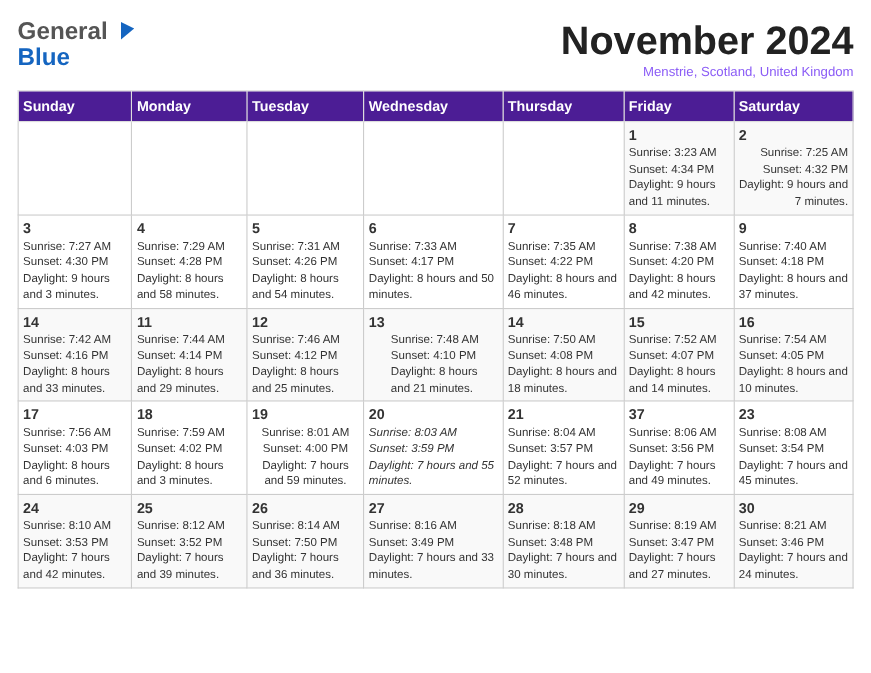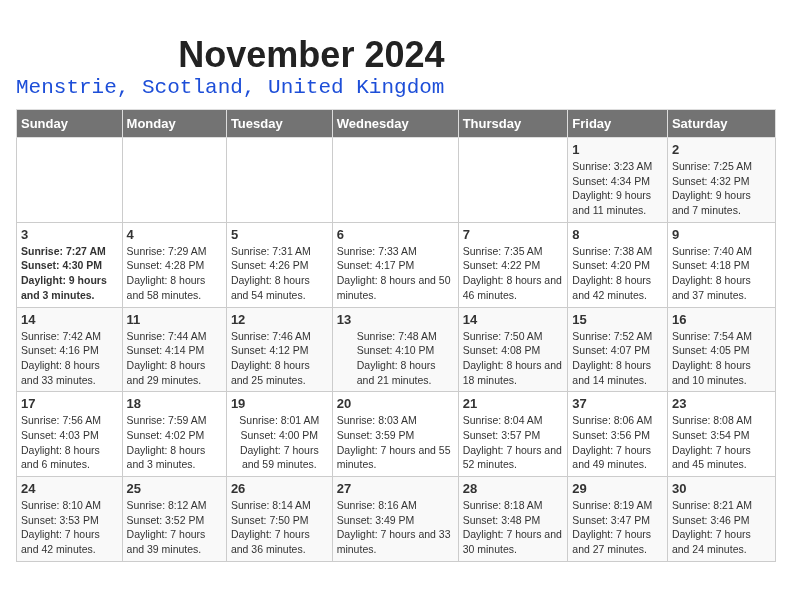--- a/index.html
+++ b/index.html
@@ -27,33 +27,31 @@
     }
     .logo-general { color: #555; }
     .logo-blue { color: #1565C0; }
     .title-section {
       text-align: right;
     }
     .month-title {
       font-size: 36px;
       font-weight: bold;
       color: #222;
-      margin-top: 18px;
     }
     .location {
-      font-size: 21px;
-      color: #1d4ed8;
-      font-family: Liberation Mono, monospace;
+      font-size: 12px;
+      color: #8b5cf6;
     }
     table {
       width: 100%;
       border-collapse: collapse;
     }
     thead tr th {
-      background: #737373;
+      background: #4c1d95;
       color: #fff;
       font-size: 13px;
       font-weight: bold;
       padding: 6px 4px;
       text-align: left;
       border: 1px solid #ddd;
     }
     tbody tr td {
       vertical-align: top;
       border: 1px solid #ccc;
@@ -79,20 +77,35 @@
       color: #333;
     }
     .empty-cell {
       background: #fff !important;
     }
   </style>
 </head>
 <body>
 
 <div class="header-section">
+  <div class="logo">
+    <div style="display:flex;align-items:flex-start;">
+      <div style="position:relative;">
+        <div class="logo-text">
+          <span class="logo-general">General</span><br>
+          <span class="logo-blue">Blue</span>
+        </div>
+      </div>
+      <div style="margin-left:4px;margin-top:2px;">
+        <svg width="22" height="22" viewBox="0 0 22 22">
+          <polygon points="8,2 20,8 8,18" fill="#1565C0"></polygon>
+        </svg>
+      </div>
+    </div>
+  </div>
   <div class="title-section">
     <div class="month-title">November 2024</div>
     <div class="location">Menstrie, Scotland, United Kingdom</div>
   </div>
 </div>
 
 <table>
   <thead>
     <tr>
     <th>Sunday</th>
@@ -112,29 +125,29 @@
         <td class="empty-cell"></td>
         <td class="empty-cell"></td>
         <td>
           <span class="day-num">1</span>
           <div class="day-info" style="white-space: pre-line;">Sunrise: 3:23 AM
 Sunset: 4:34 PM
 Daylight: 9 hours and 11 minutes.</div>
         </td>
         <td>
           <span class="day-num">2</span>
-          <div class="day-info" style="white-space: pre-line;">Sunrise: 7:25 AM
+          <div class="day-info" style="white-space: pre-line; text-align: right;">Sunrise: 7:25 AM
 Sunset: 4:32 PM
 Daylight: 9 hours and 7 minutes.</div>
         </td>
       </tr>
       <tr>
         <td>
           <span class="day-num">3</span>
-          <div class="day-info" style="white-space: pre-line; font-weight: bold;">Sunrise: 7:27 AM
+          <div class="day-info" style="white-space: pre-line;">Sunrise: 7:27 AM
 Sunset: 4:30 PM
 Daylight: 9 hours and 3 minutes.</div>
         </td>
         <td>
           <span class="day-num">4</span>
           <div class="day-info" style="white-space: pre-line;">Sunrise: 7:29 AM
 Sunset: 4:28 PM
 Daylight: 8 hours and 58 minutes.</div>
         </td>
         <td>
@@ -226,21 +239,21 @@
 Daylight: 8 hours and 3 minutes.</div>
         </td>
         <td>
           <span class="day-num">19</span>
           <div class="day-info" style="white-space: pre-line; text-align: center;">Sunrise: 8:01 AM
 Sunset: 4:00 PM
 Daylight: 7 hours and 59 minutes.</div>
         </td>
         <td>
           <span class="day-num">20</span>
-          <div class="day-info" style="white-space: pre-line;">Sunrise: 8:03 AM
+          <div class="day-info" style="white-space: pre-line; font-style: italic;">Sunrise: 8:03 AM
 Sunset: 3:59 PM
 Daylight: 7 hours and 55 minutes.</div>
         </td>
         <td>
           <span class="day-num">21</span>
           <div class="day-info" style="white-space: pre-line;">Sunrise: 8:04 AM
 Sunset: 3:57 PM
 Daylight: 7 hours and 52 minutes.</div>
         </td>
         <td>

